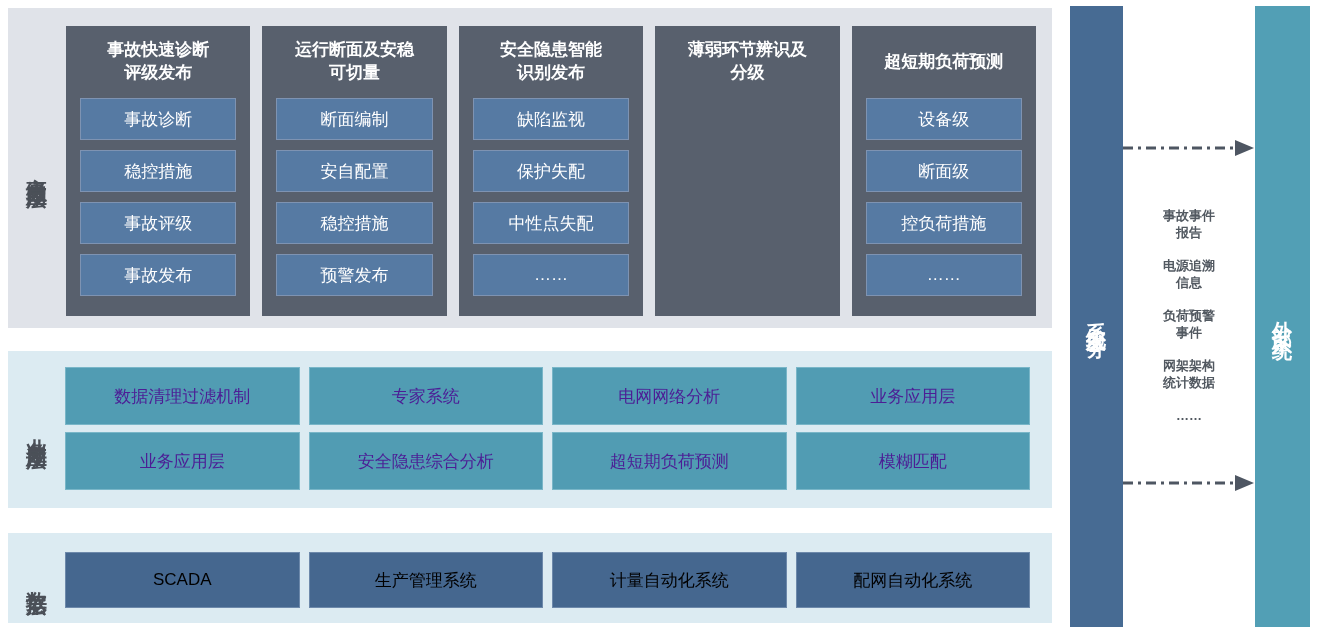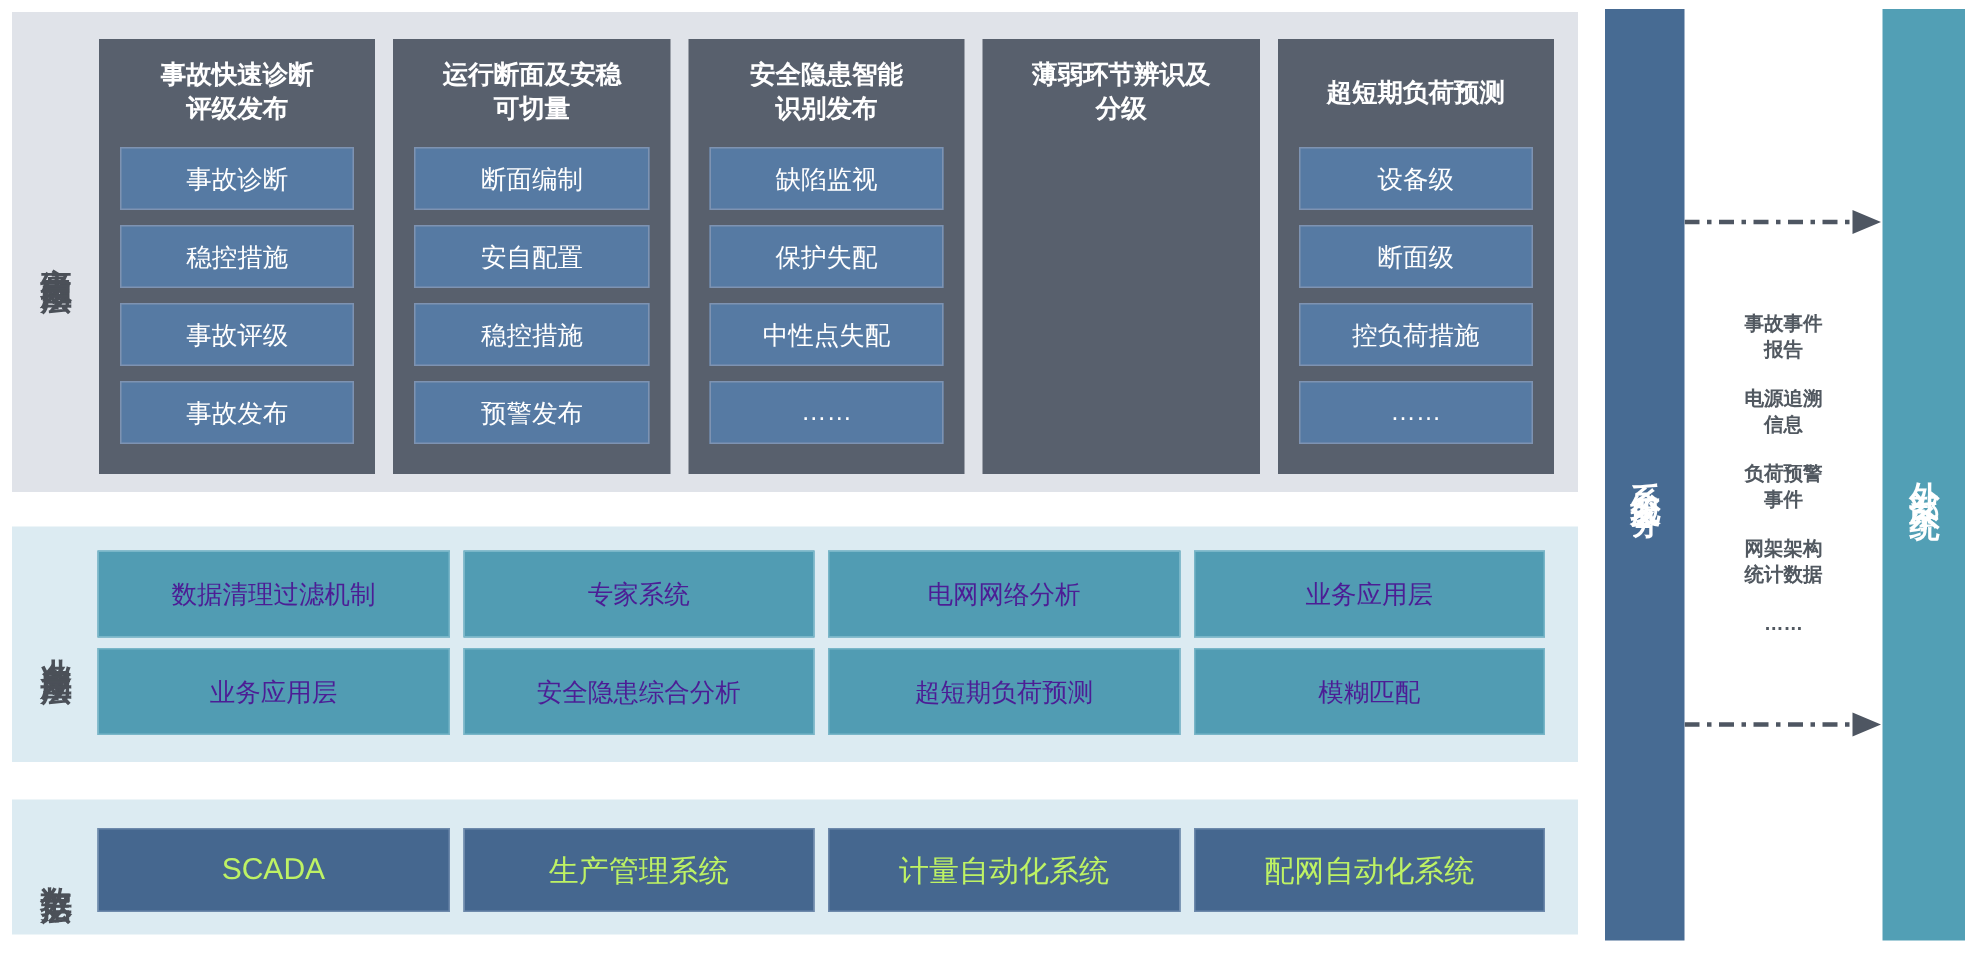--- a/index.html
+++ b/index.html
@@ -50,21 +50,21 @@
     background:#519cb3; border:1px solid #79b6c8; color:#4c1d95; font-size:17px;
     display:flex; align-items:center; justify-content:center; text-align:center;
   }
 
   
   .data-row {
     position:absolute; left:57px; right:22px; top:19px; bottom:15px;
     display:flex; gap:9px;
   }
   .data-item {
-    flex:1; background:#45678f; border:1px solid #6d89ab; color:#bef264; font-size:20px;
+    flex:1; background:#45678f; border:1px solid #6d89ab; color:#000000; font-size:17px;
     display:flex; align-items:center; justify-content:center; text-align:center;
   }
 
   
   .bar {
     position:absolute; top:6px; height:621px;
     display:flex; align-items:center; justify-content:center;
   }
   .bar-sys { left:1070px; width:53px; background:#476b93; }
   .bar-ext { left:1255px; width:55px; background:#529fb5; }

